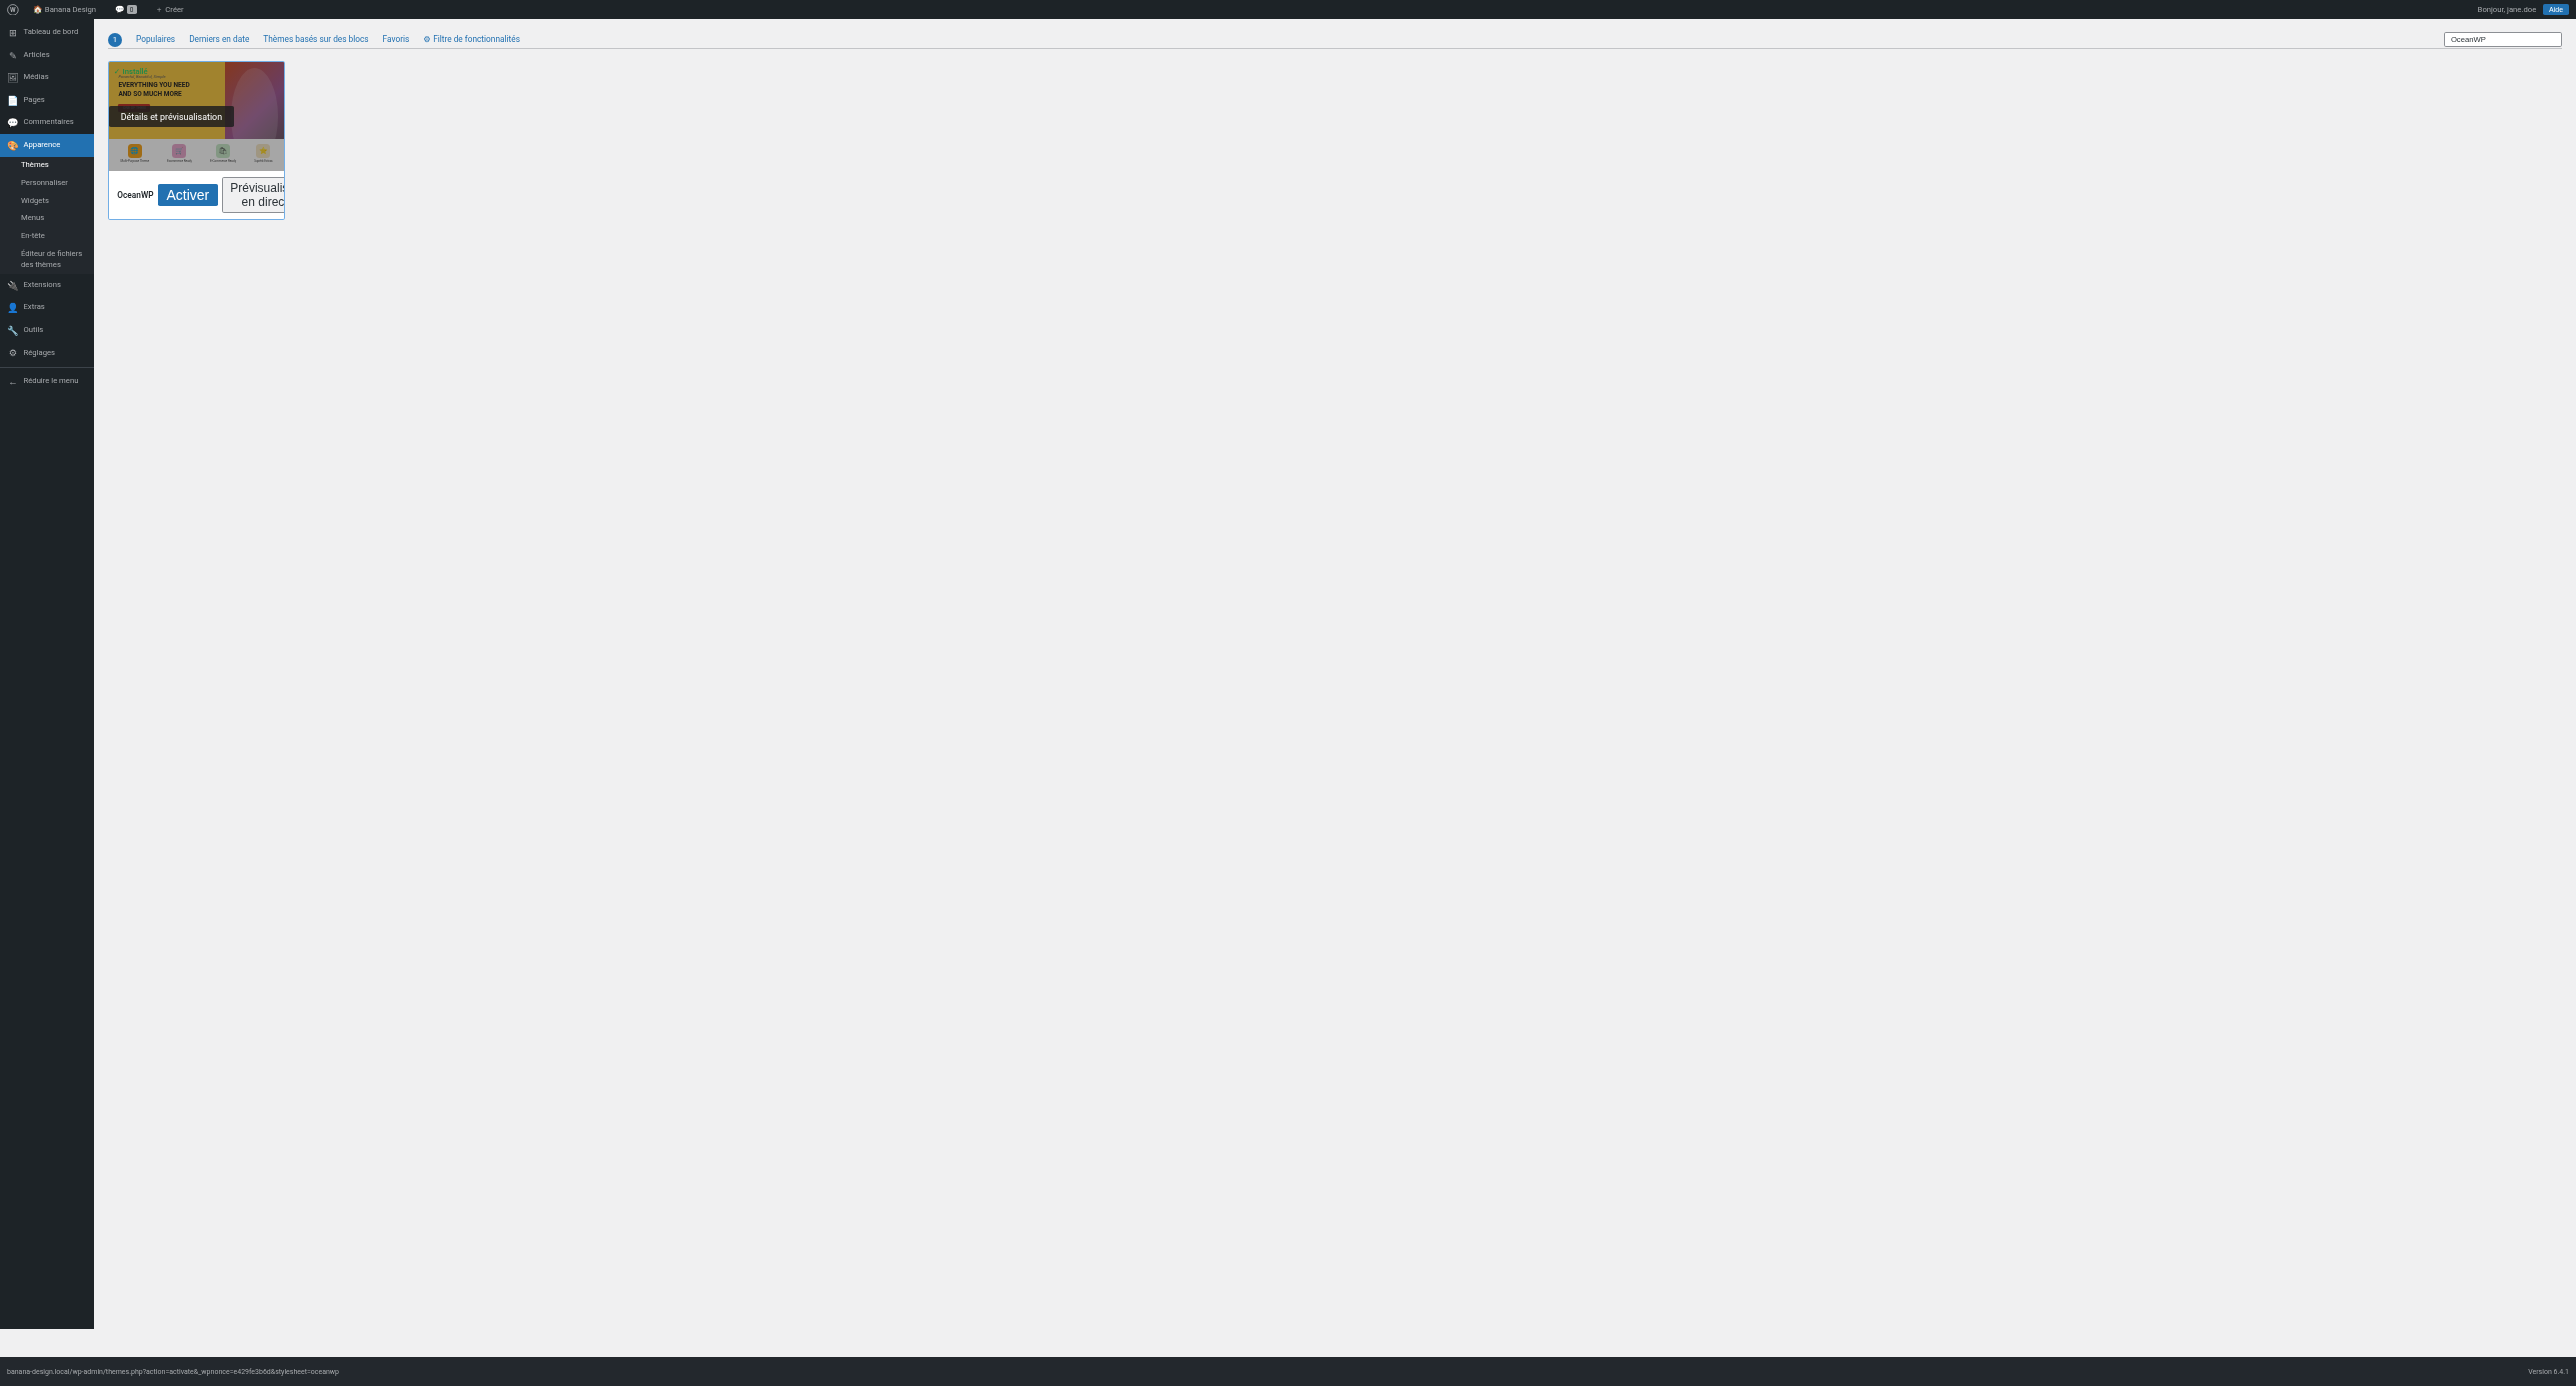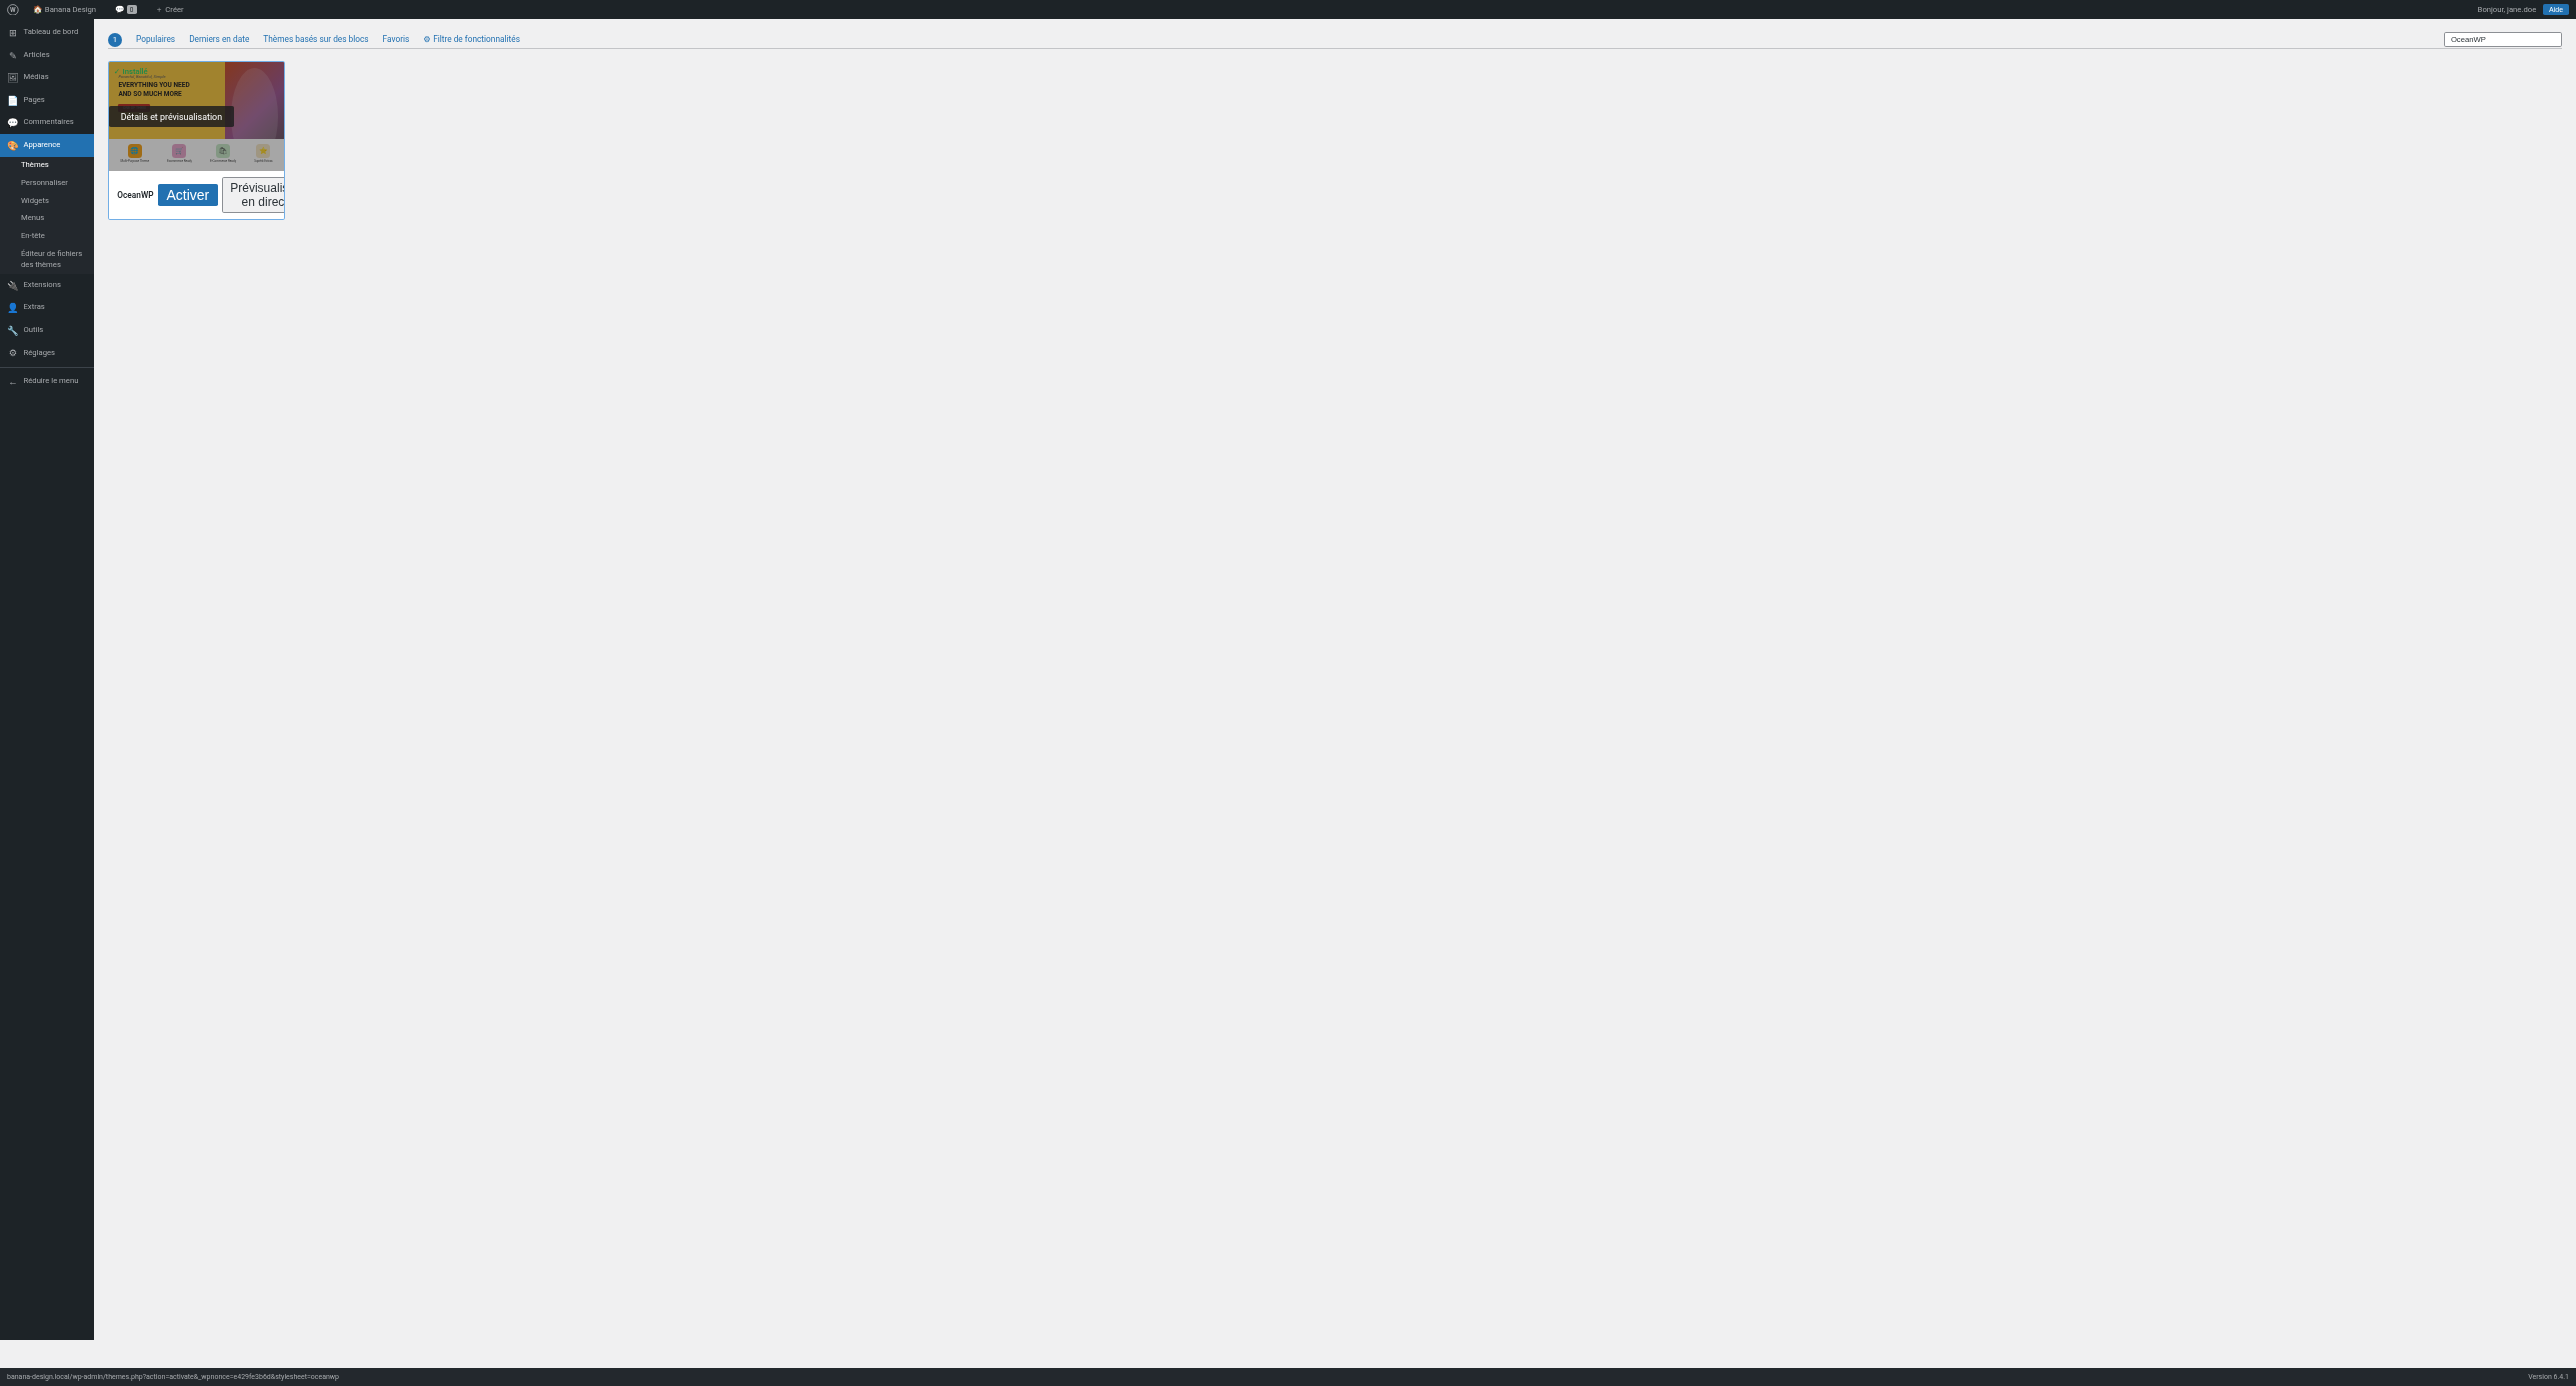--- a/index.html
+++ b/index.html
@@ -168,21 +168,21 @@
       border-radius: 1.8px; cursor: pointer; font-size: 14px; font-weight: 500;
     }
     .btn-preview {
       background: #f0f0f1; border: 0.6px solid #8c8f94; color: #2c3338; padding: 3px 7px;
       border-radius: 1.8px; cursor: pointer; font-size: 12px;
     }
 
     
     #statusbar {
       background: #23282d; color: #a7aaad; font-size: 7px;
-      padding: 4px 7px; height: 18px; display: flex; align-items: center;
+      padding: 4px 7px; height: 29px; display: flex; align-items: center;
       gap: 4.7px; flex-shrink: 0; margin-top: 28px;
     }
     .version-info { margin-left: auto; }
   </style>
 </head>
 <body>
 
 <div id="wpadminbar">
   <div class="adminbar-logo">
     <svg viewBox="0 0 20 20" style="font-size:13px">

